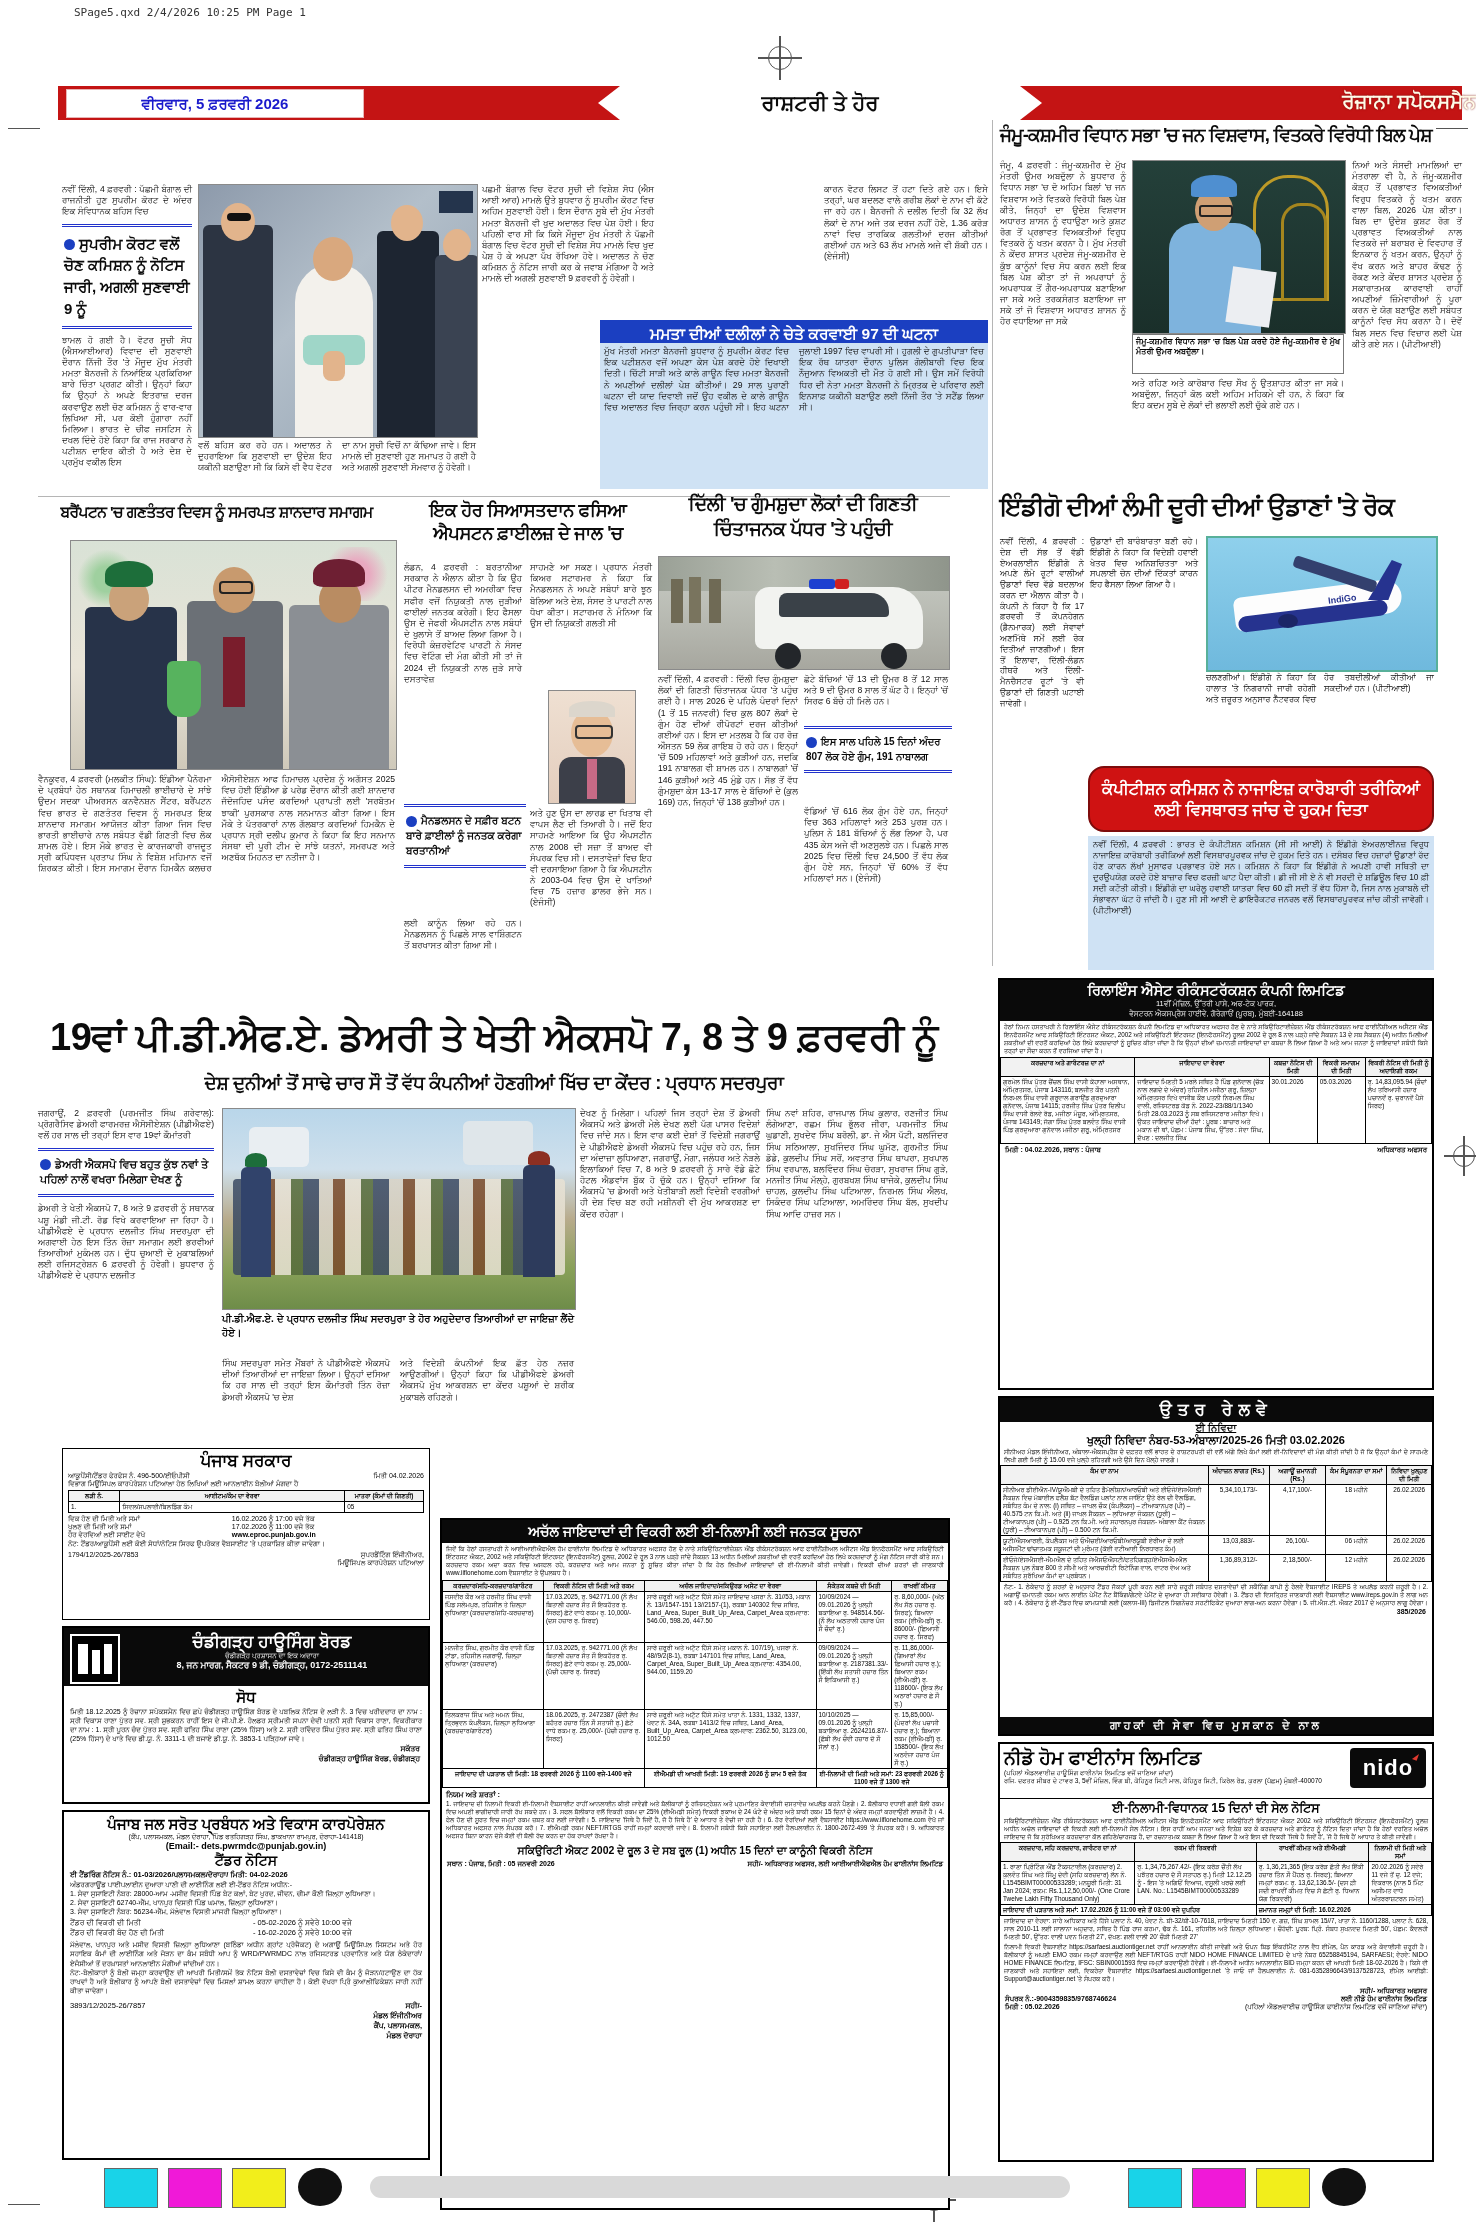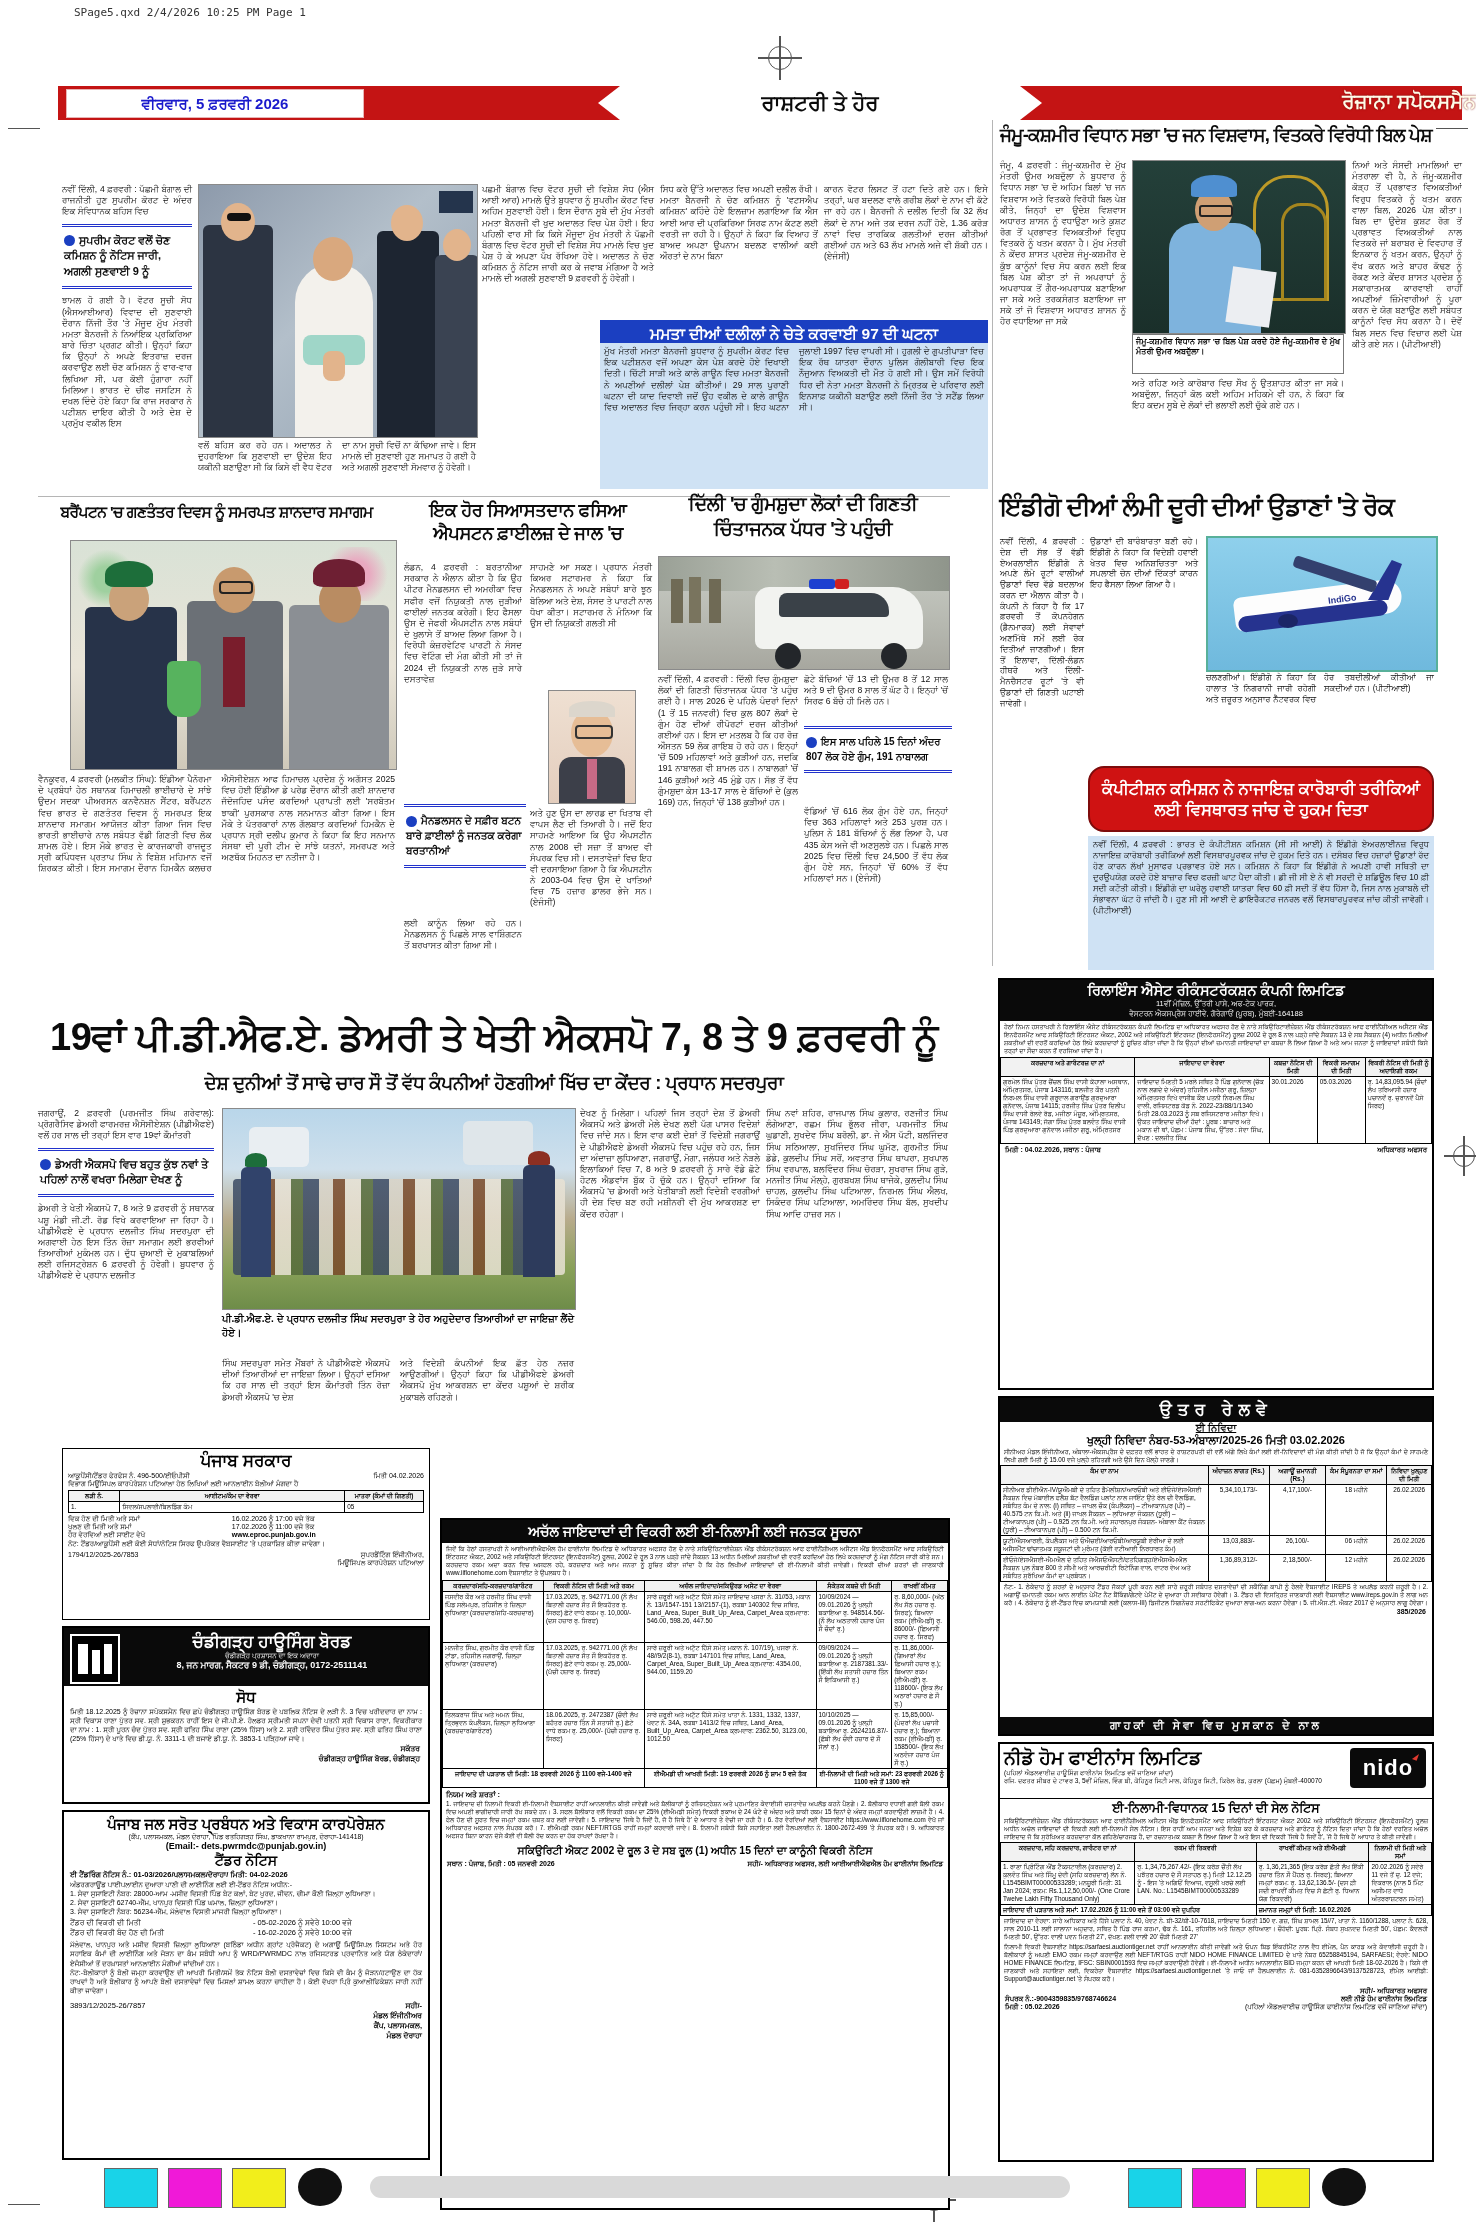--- a/index.html
+++ b/index.html
@@ -68,41 +68,40 @@
 
   </div>
 
 
   <div class="abs hl" style="left:1000px;top:124px;width:462px;font-size:18.5px;white-space:nowrap;letter-spacing:-0.8px;">ਜੰਮੂ-ਕਸ਼ਮੀਰ ਵਿਧਾਨ ਸਭਾ 'ਚ ਜਨ ਵਿਸ਼ਵਾਸ, ਵਿਤਕਰੇ ਵਿਰੋਧੀ ਬਿਲ ਪੇਸ਼</div>
 
   <div class="hair" style="left:992px;top:120px;width:1px;height:846px;"></div>
 
   <div class="abs" style="left:62px;top:184px;width:130px;height:314px;">
     <div class="t">ਨਵੀਂ ਦਿੱਲੀ, 4 ਫ਼ਰਵਰੀ : ਪੱਛਮੀ ਬੰਗਾਲ ਦੀ ਰਾਜਨੀਤੀ ਹੁਣ ਸੁਪਰੀਮ ਕੋਰਟ ਦੇ ਅੰਦਰ ਇਕ ਸੰਵਿਧਾਨਕ ਬਹਿਸ ਵਿਚ</div>
-    <div class="callout" style="margin:6px 0;font-size:11px;"><span class="bullet"></span><span>ਸੁਪਰੀਮ ਕੋਰਟ ਵਲੋਂ ਚੋਣ ਕਮਿਸ਼ਨ ਨੂੰ ਨੋਟਿਸ ਜਾਰੀ, ਅਗਲੀ ਸੁਣਵਾਈ 9 ਨੂੰ</span></div>
+    <div class="callout" style="margin:6px 0;font-size:15px;"><span class="bullet"></span><span>ਸੁਪਰੀਮ ਕੋਰਟ ਵਲੋਂ ਚੋਣ ਕਮਿਸ਼ਨ ਨੂੰ ਨੋਟਿਸ ਜਾਰੀ, ਅਗਲੀ ਸੁਣਵਾਈ 9 ਨੂੰ</span></div>
     <div class="t">ਝਾਮਲ ਹੋ ਗਈ ਹੈ। ਵੋਟਰ ਸੂਚੀ ਸੋਧ (ਐਸਆਈਆਰ) ਵਿਵਾਦ ਦੀ ਸੁਣਵਾਈ ਦੌਰਾਨ ਨਿੱਜੀ ਤੌਰ 'ਤੇ ਮੌਜੂਦ ਮੁੱਖ ਮੰਤਰੀ ਮਮਤਾ ਬੈਨਰਜੀ ਨੇ ਨਿਆਂਇਕ ਪ੍ਰਕਿਰਿਆ ਬਾਰੇ ਚਿੰਤਾ ਪ੍ਰਗਟ ਕੀਤੀ। ਉਨ੍ਹਾਂ ਕਿਹਾ ਕਿ ਉਨ੍ਹਾਂ ਨੇ ਅਪਣੇ ਇਤਰਾਜ਼ ਦਰਜ ਕਰਵਾਉਣ ਲਈ ਚੋਣ ਕਮਿਸ਼ਨ ਨੂੰ ਵਾਰ-ਵਾਰ ਲਿਖਿਆ ਸੀ, ਪਰ ਕੋਈ ਹੁੰਗਾਰਾ ਨਹੀਂ ਮਿਲਿਆ। ਭਾਰਤ ਦੇ ਚੀਫ ਜਸਟਿਸ ਨੇ ਦਖਲ ਦਿੰਦੇ ਹੋਏ ਕਿਹਾ ਕਿ ਰਾਜ ਸਰਕਾਰ ਨੇ ਪਟੀਸ਼ਨ ਦਾਇਰ ਕੀਤੀ ਹੈ ਅਤੇ ਦੇਸ਼ ਦੇ ਪ੍ਰਮੁੱਖ ਵਕੀਲ ਇਸ</div>
   </div>
 
   <div class="photo" style="left:198px;top:184px;width:278px;height:252px;background:linear-gradient(135deg,#8d9aab,#b3bfca 45%,#91a0b0);">
     <div class="fig" style="left:4px;top:40px;width:70px;height:212px;background:#2c3442;"></div>
     <div class="face" style="left:22px;top:18px;width:34px;height:38px;"></div>
     <div class="abs" style="left:28px;top:28px;width:24px;height:8px;background:#111;border-radius:4px;"></div>
     <div class="fig" style="left:96px;top:78px;width:78px;height:174px;background:#f3f1ec;border-radius:40px 40px 0 0;"></div>
     <div class="abs" style="left:104px;top:150px;width:62px;height:30px;background:#9fd6c8;border-radius:8px;"></div>
     <div class="face" style="left:114px;top:52px;width:40px;height:44px;background:#d9a87e;"></div>
     <div class="abs" style="left:124px;top:166px;width:22px;height:30px;background:#e2b48c;border-radius:8px;"></div>
     <div class="fig" style="left:178px;top:46px;width:62px;height:206px;background:#1d2531;"></div>
     <div class="face" style="left:192px;top:20px;width:32px;height:36px;"></div>
     <div class="fig" style="left:236px;top:70px;width:44px;height:182px;background:#3a4352;"></div>
     <div class="face" style="left:244px;top:44px;width:28px;height:32px;"></div>
     <div class="abs" style="left:240px;top:6px;width:34px;height:22px;background:#24344c;"></div>
   </div>
 
   <div class="abs t" style="left:482px;top:184px;width:172px;height:314px;">ਪਛਮੀ ਬੰਗਾਲ ਵਿਚ ਵੋਟਰ ਸੂਚੀ ਦੀ ਵਿਸ਼ੇਸ਼ ਸੋਧ (ਐਸ ਆਈ ਆਰ) ਮਾਮਲੇ ਉਤੇ ਬੁਧਵਾਰ ਨੂੰ ਸੁਪਰੀਮ ਕੋਰਟ ਵਿਚ ਅਹਿਮ ਸੁਣਵਾਈ ਹੋਈ। ਇਸ ਦੌਰਾਨ ਸੂਬੇ ਦੀ ਮੁੱਖ ਮੰਤਰੀ ਮਮਤਾ ਬੈਨਰਜੀ ਵੀ ਖੁਦ ਅਦਾਲਤ ਵਿਚ ਪੇਸ਼ ਹੋਈ। ਇਹ ਪਹਿਲੀ ਵਾਰ ਸੀ ਕਿ ਕਿਸੇ ਮੌਜੂਦਾ ਮੁੱਖ ਮੰਤਰੀ ਨੇ ਪੱਛਮੀ ਬੰਗਾਲ ਵਿਚ ਵੋਟਰ ਸੂਚੀ ਦੀ ਵਿਸ਼ੇਸ਼ ਸੋਧ ਮਾਮਲੇ ਵਿਚ ਖੁਦ ਪੇਸ਼ ਹੋ ਕੇ ਅਪਣਾ ਪੱਖ ਰੱਖਿਆ ਹੋਵੇ। ਅਦਾਲਤ ਨੇ ਚੋਣ ਕਮਿਸ਼ਨ ਨੂੰ ਨੋਟਿਸ ਜਾਰੀ ਕਰ ਕੇ ਜਵਾਬ ਮੰਗਿਆ ਹੈ ਅਤੇ ਮਾਮਲੇ ਦੀ ਅਗਲੀ ਸੁਣਵਾਈ 9 ਫ਼ਰਵਰੀ ਨੂੰ ਹੋਵੇਗੀ।</div>
-  <div class="abs t" style="left:660px;top:184px;width:158px;height:124px;">ਸਿਧ ਕਰੇ ਉੱਤੇ ਅਦਾਲਤ ਵਿਚ ਅਪਣੀ ਦਲੀਲ ਰੱਖੀ। ਮਮਤਾ ਬੈਨਰਜੀ ਨੇ ਚੋਣ ਕਮਿਸ਼ਨ ਨੂੰ 'ਵਟਸਐਪ ਕਮਿਸ਼ਨ' ਕਹਿੰਦੇ ਹੋਏ ਇਲਜ਼ਾਮ ਲਗਾਇਆ ਕਿ ਐਸ ਆਈ ਆਰ ਦੀ ਪ੍ਰਕਿਰਿਆ ਸਿਰਫ ਨਾਮ ਕੱਟਣ ਲਈ ਵਰਤੀ ਜਾ ਰਹੀ ਹੈ। ਉਨ੍ਹਾਂ ਨੇ ਕਿਹਾ ਕਿ ਵਿਆਹ ਤੋਂ ਬਾਅਦ ਅਪਣਾ ਉਪਨਾਮ ਬਦਲਣ ਵਾਲੀਆਂ ਕਈ ਔਰਤਾਂ ਦੇ ਨਾਮ ਬਿਨਾ</div>
   <div class="abs t" style="left:824px;top:184px;width:164px;height:124px;">ਕਾਰਨ ਵੋਟਰ ਲਿਸਟ ਤੋਂ ਹਟਾ ਦਿਤੇ ਗਏ ਹਨ। ਇਸੇ ਤਰ੍ਹਾਂ, ਘਰ ਬਦਲਣ ਵਾਲੇ ਗਰੀਬ ਲੋਕਾਂ ਦੇ ਨਾਮ ਵੀ ਕੱਟੇ ਜਾ ਰਹੇ ਹਨ। ਬੈਨਰਜੀ ਨੇ ਦਲੀਲ ਦਿਤੀ ਕਿ 32 ਲੱਖ ਲੋਕਾਂ ਦੇ ਨਾਮ ਅਜੇ ਤਕ ਦਰਜ ਨਹੀਂ ਹੋਏ, 1.36 ਕਰੋੜ ਨਾਵਾਂ ਵਿਚ ਤਾਰਕਿਕ ਗਲਤੀਆਂ ਦਰਜ ਕੀਤੀਆਂ ਗਈਆਂ ਹਨ ਅਤੇ 63 ਲੱਖ ਮਾਮਲੇ ਅਜੇ ਵੀ ਸ਼ੱਕੀ ਹਨ। (ਏਜੰਸੀ)</div>
 
   <div class="abs banner-blue" style="left:600px;top:320px;width:388px;height:28px;font-size:15.5px;line-height:28px;">ਮਮਤਾ ਦੀਆਂ ਦਲੀਲਾਂ ਨੇ ਚੇਤੇ ਕਰਵਾਈ 97 ਦੀ ਘਟਨਾ</div>
   <div class="abs lightblue t" style="left:600px;top:343px;width:388px;height:146px;column-count:2;column-gap:10px;padding:3px 4px;box-sizing:border-box;">ਮੁੱਖ ਮੰਤਰੀ ਮਮਤਾ ਬੈਨਰਜੀ ਬੁਧਵਾਰ ਨੂੰ ਸੁਪਰੀਮ ਕੋਰਟ ਵਿਚ ਇਕ ਪਟੀਸ਼ਨਰ ਵਜੋਂ ਅਪਣਾ ਕੇਸ ਪੇਸ਼ ਕਰਦੇ ਹੋਏ ਦਿਖਾਈ ਦਿਤੀ। ਚਿੱਟੀ ਸਾੜੀ ਅਤੇ ਕਾਲੇ ਗਾਊਨ ਵਿਚ ਮਮਤਾ ਬੈਨਰਜੀ ਨੇ ਅਪਣੀਆਂ ਦਲੀਲਾਂ ਪੇਸ਼ ਕੀਤੀਆਂ। 29 ਸਾਲ ਪੁਰਾਣੀ ਘਟਨਾ ਦੀ ਯਾਦ ਦਿਵਾਈ ਜਦੋਂ ਉਹ ਵਕੀਲ ਦੇ ਕਾਲੇ ਗਾਊਨ ਵਿਚ ਅਦਾਲਤ ਵਿਚ ਜਿਰ੍ਹਾ ਕਰਨ ਪਹੁੰਚੀ ਸੀ। ਇਹ ਘਟਨਾ ਜੁਲਾਈ 1997 ਵਿਚ ਵਾਪਰੀ ਸੀ। ਹੁਗਲੀ ਦੇ ਗੁਪਤੀਪਾੜਾ ਵਿਚ ਇਕ ਰੱਥ ਯਾਤਰਾ ਦੌਰਾਨ ਪੁਲਿਸ ਗੋਲੀਬਾਰੀ ਵਿਚ ਇਕ ਨੌਜੁਆਨ ਵਿਅਕਤੀ ਦੀ ਮੌਤ ਹੋ ਗਈ ਸੀ। ਉਸ ਸਮੇਂ ਵਿਰੋਧੀ ਧਿਰ ਦੀ ਨੇਤਾ ਮਮਤਾ ਬੈਨਰਜੀ ਨੇ ਮ੍ਰਿਤਕ ਦੇ ਪਰਿਵਾਰ ਲਈ ਇਨਸਾਫ਼ ਯਕੀਨੀ ਬਣਾਉਣ ਲਈ ਨਿੱਜੀ ਤੌਰ 'ਤੇ ਸਟੈਂਡ ਲਿਆ ਸੀ।</div>
 
   <div class="abs t" style="left:198px;top:440px;width:278px;height:58px;column-count:2;column-gap:10px;">ਵਲੋਂ ਬਹਿਸ ਕਰ ਰਹੇ ਹਨ। ਅਦਾਲਤ ਨੇ ਦੁਹਰਾਇਆ ਕਿ ਸੁਣਵਾਈ ਦਾ ਉਦੇਸ਼ ਇਹ ਯਕੀਨੀ ਬਣਾਉਣਾ ਸੀ ਕਿ ਕਿਸੇ ਵੀ ਵੈਧ ਵੋਟਰ ਦਾ ਨਾਮ ਸੂਚੀ ਵਿਚੋਂ ਨਾ ਕੱਢਿਆ ਜਾਵੇ। ਇਸ ਮਾਮਲੇ ਦੀ ਸੁਣਵਾਈ ਹੁਣ ਸਮਾਪਤ ਹੋ ਗਈ ਹੈ ਅਤੇ ਅਗਲੀ ਸੁਣਵਾਈ ਸੋਮਵਾਰ ਨੂੰ ਹੋਵੇਗੀ।</div>
 
   <div class="hair" style="left:38px;top:496px;width:912px;height:1px;"></div>
 
   <div class="abs hl ctr" style="left:38px;top:503px;width:357px;font-size:15.5px;white-space:nowrap;letter-spacing:-0.6px;">ਬਰੈਂਪਟਨ 'ਚ ਗਣਤੰਤਰ ਦਿਵਸ ਨੂੰ ਸਮਰਪਤ ਸ਼ਾਨਦਾਰ ਸਮਾਗਮ</div>

